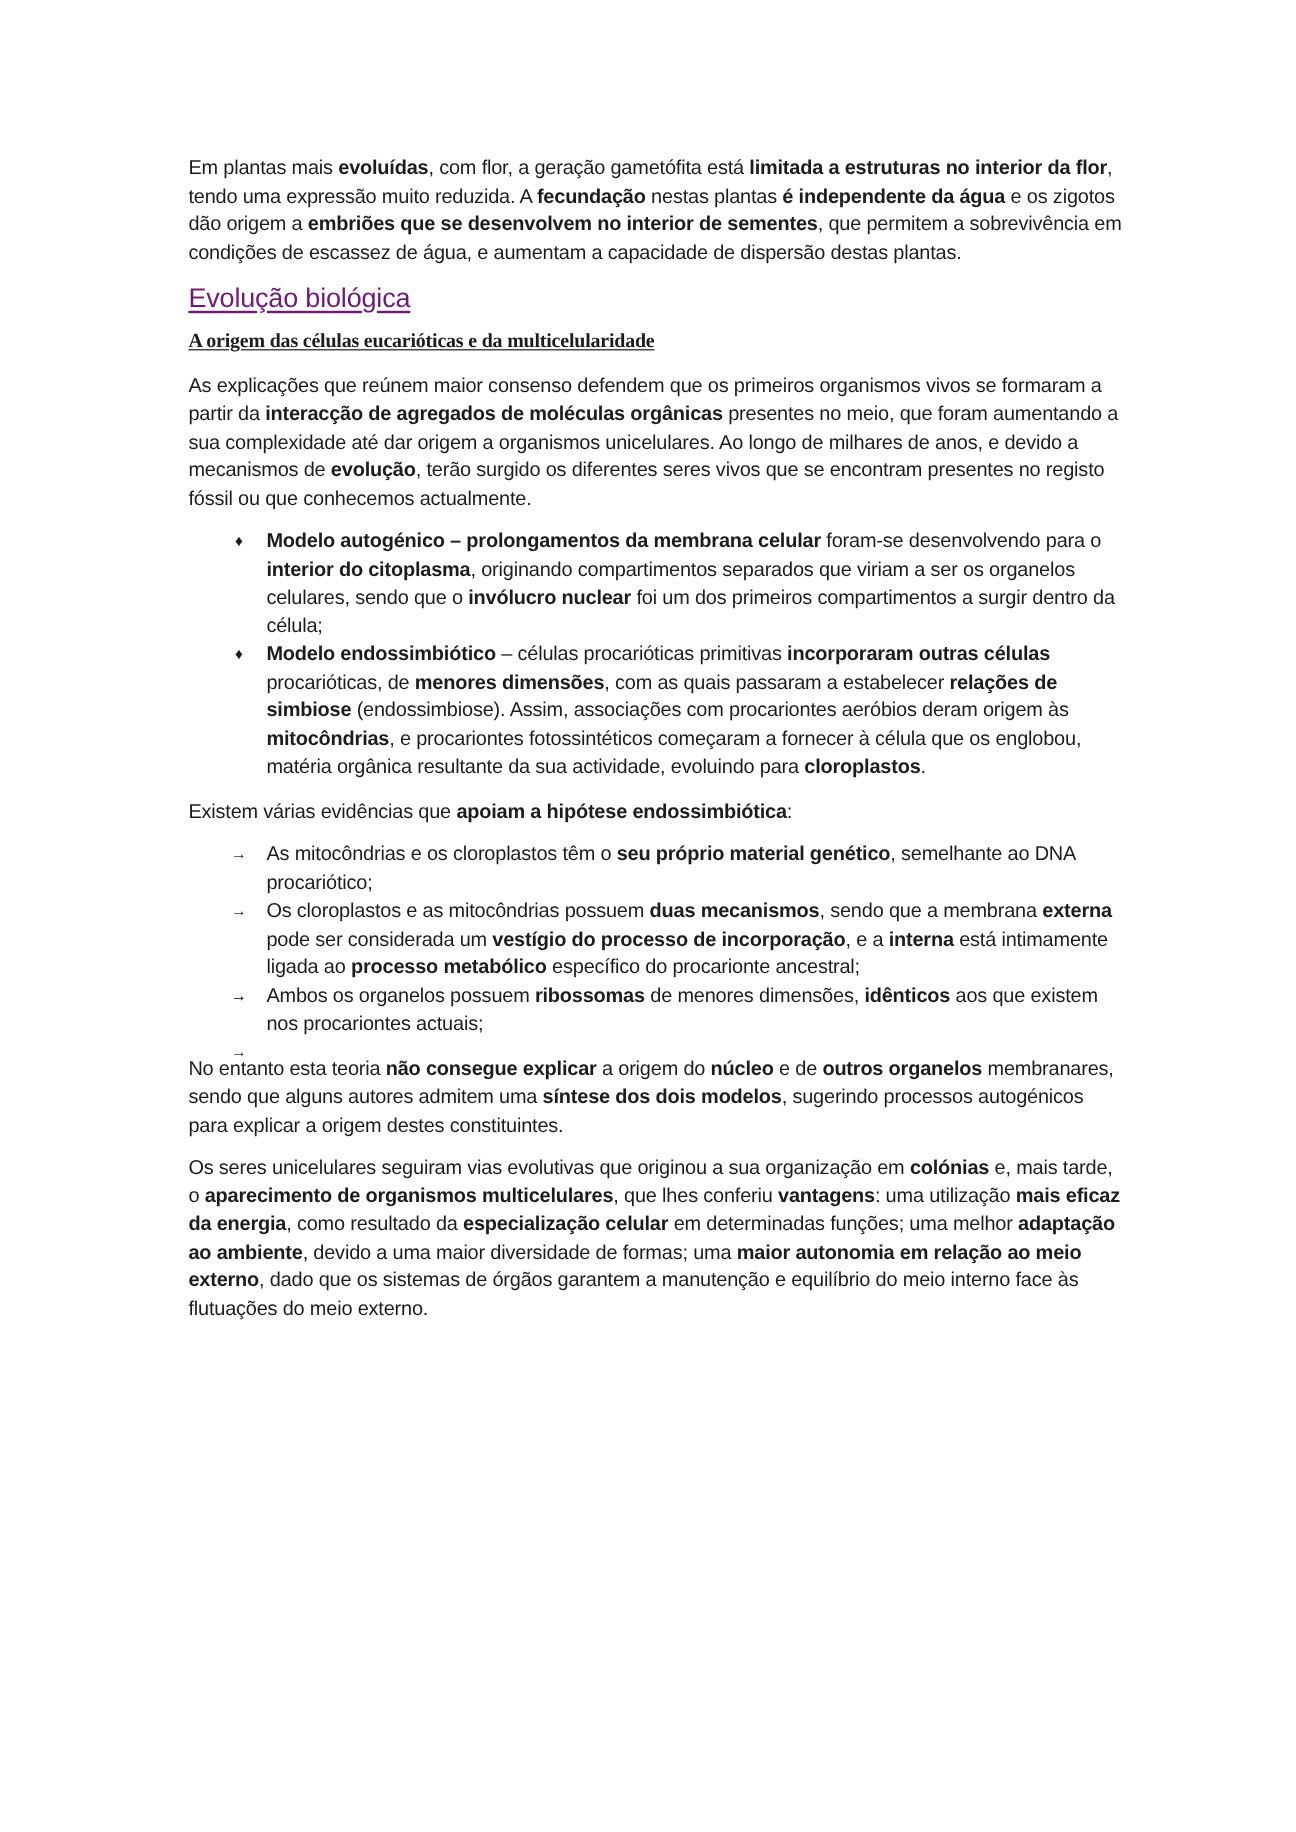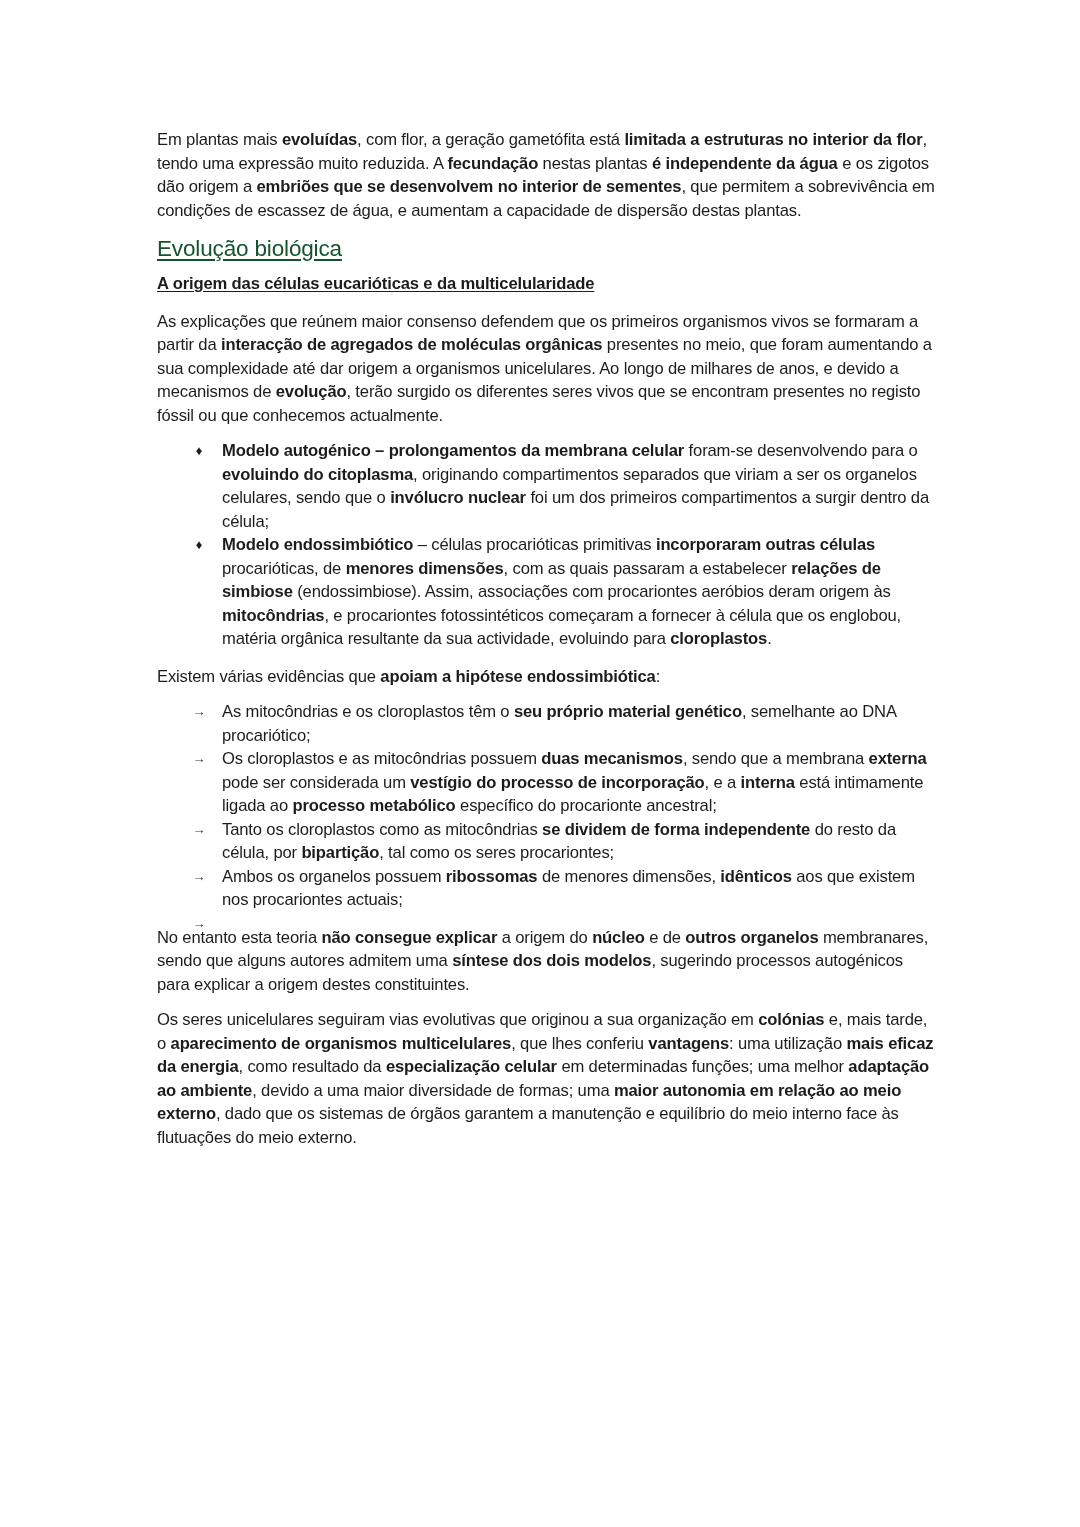--- a/index.html
+++ b/index.html
@@ -8,25 +8,25 @@
     position: absolute; left: 137px; top: 128px; width: 780px;
     font-family: "Liberation Sans", sans-serif;
     font-size: 16.6px; line-height: 23.5px; color: #1c1c1c;
     letter-spacing: -0.15px;
     margin-left: 20px;
   }
   p { margin: 0 0 12px 0; }
   b { font-weight: bold; }
   .h1 {
     font-size: 22.5px; line-height: 30px; text-decoration: underline;
-    text-underline-offset: 3px; margin: 10px 0 8px 0; font-weight: normal; color: #14532d;
+    text-underline-offset: 3px; margin: 10px 0 8px 0; font-weight: normal; color: #701a75;
   }
   .h2 {
     font-size: 16.6px; font-weight: bold; text-decoration: underline;
-    text-underline-offset: 2px; margin: 6px 0 14px 0;
+    text-underline-offset: 2px; margin: 6px 0 14px 0; font-family: Liberation Serif, serif;
   }
   ul.list { list-style: none; margin: 0 0 12px 0; padding: 0; }
   ul.list li { position: relative; padding-left: 65px; margin: 0; }
   ul.list li .marker {
     position: absolute; left: 34px; top: 0; width: 16px; text-align: center;
   }
   .diamond { font-size: 13px; }
   .arrow { font-size: 13px; color: #333; }
   .mt { margin-top: 14px; }
 </style>
@@ -37,42 +37,41 @@
   <p><span>Em plantas mais </span><b>evoluídas</b><span>, com flor, a geração gametófita está </span><b>limitada a estruturas no interior da flor</b><span>, tendo uma expressão muito reduzida. A </span><b>fecundação</b><span> nestas plantas </span><b>é independente da água</b><span> e os zigotos dão origem a </span><b>embriões que se desenvolvem no interior de sementes</b><span>, que permitem a sobrevivência em condições de escassez de água, e aumentam a capacidade de dispersão destas plantas.</span></p>
 
   <div class="h1">Evolução biológica</div>
   <div class="h2">A origem das células eucarióticas e da multicelularidade</div>
 
   <p><span>As explicações que reúnem maior consenso defendem que os primeiros organismos vivos se formaram a partir da </span><b>interacção de agregados de moléculas orgânicas</b><span> presentes no meio, que foram aumentando a sua complexidade até dar origem a organismos unicelulares. Ao longo de milhares de anos, e devido a mecanismos de </span><b>evolução</b><span>, terão surgido os diferentes seres vivos que se encontram presentes no registo fóssil ou que conhecemos actualmente.</span></p>
 
   <ul class="list">
     <li>
       <span class="marker diamond">♦</span>
-      <span><b>Modelo autogénico – prolongamentos da membrana celular</b><span> foram-se desenvolvendo para o </span><b>evoluindo do citoplasma</b><span>, originando compartimentos separados que viriam a ser os organelos celulares, sendo que o </span><b>invólucro nuclear</b><span> foi um dos primeiros compartimentos a surgir dentro da célula;</span></span>
+      <span><b>Modelo autogénico – prolongamentos da membrana celular</b><span> foram-se desenvolvendo para o </span><b>interior do citoplasma</b><span>, originando compartimentos separados que viriam a ser os organelos celulares, sendo que o </span><b>invólucro nuclear</b><span> foi um dos primeiros compartimentos a surgir dentro da célula;</span></span>
     </li>
     <li>
       <span class="marker diamond">♦</span>
       <span><b>Modelo endossimbiótico</b><span> – células procarióticas primitivas </span><b>incorporaram outras células</b><span> procarióticas, de </span><b>menores dimensões</b><span>, com as quais passaram a estabelecer </span><b>relações de simbiose</b><span> (endossimbiose). Assim, associações com procariontes aeróbios deram origem às </span><b>mitocôndrias</b><span>, e procariontes fotossintéticos começaram a fornecer à célula que os englobou, matéria orgânica resultante da sua actividade, evoluindo para </span><b>cloroplastos</b><span>.</span></span>
     </li>
   </ul>
 
   <p class="mt"><span>Existem várias evidências que </span><b>apoiam a hipótese endossimbiótica</b><span>:</span></p>
 
   <ul class="list">
     <li>
       <span class="marker arrow">→</span>
       <span><span>As mitocôndrias e os cloroplastos têm o </span><b>seu próprio material genético</b><span>, semelhante ao DNA procariótico;</span></span>
     </li>
     <li>
       <span class="marker arrow">→</span>
       <span><span>Os cloroplastos e as mitocôndrias possuem </span><b>duas mecanismos</b><span>, sendo que a membrana </span><b>externa</b><span> pode ser considerada um </span><b>vestígio do processo de incorporação</b><span>, e a </span><b>interna</b><span> está intimamente ligada ao </span><b>processo metabólico</b><span> específico do procarionte ancestral;</span></span>
     </li>
     <li>
       <span class="marker arrow">→</span>
-      <span><span>Tanto os cloroplastos como as mitocôndrias </span><b>se dividem de forma independente</b><span> do resto da célula, por </span><b>bipartição</b><span>, tal como os seres procariontes;</span></span>
     </li>
     <li>
       <span class="marker arrow">→</span>
       <span><span>Ambos os organelos possuem </span><b>ribossomas</b><span> de menores dimensões, </span><b>idênticos</b><span> aos que existem nos procariontes actuais;</span></span>
     </li>
     <li>
       <span class="marker arrow">→</span>
     </li>
   </ul>
 

